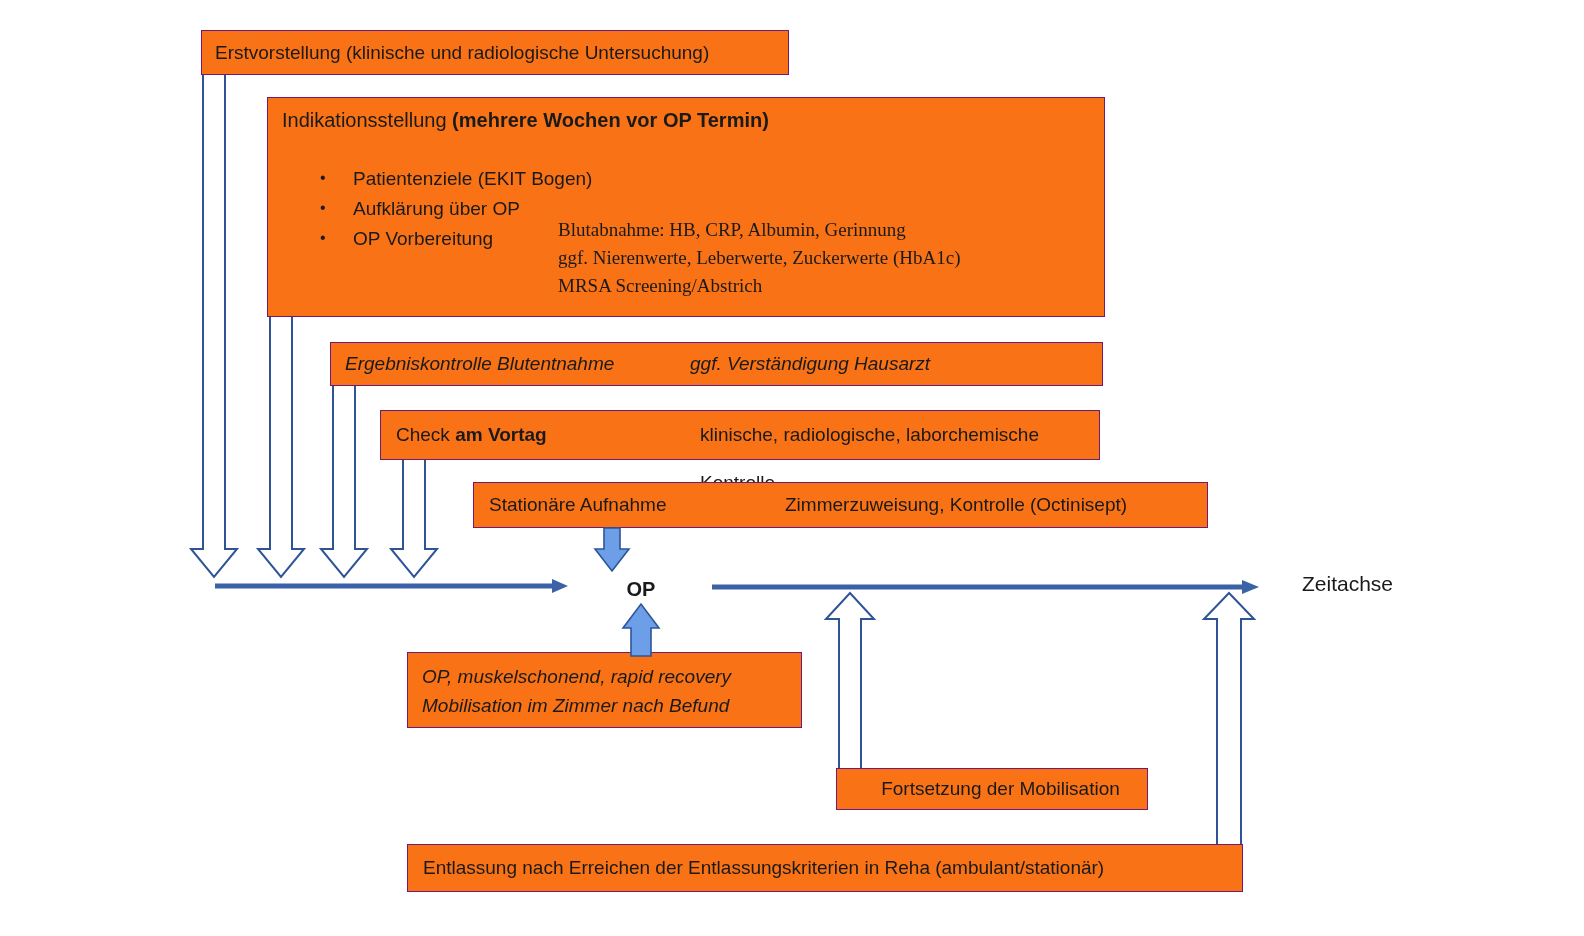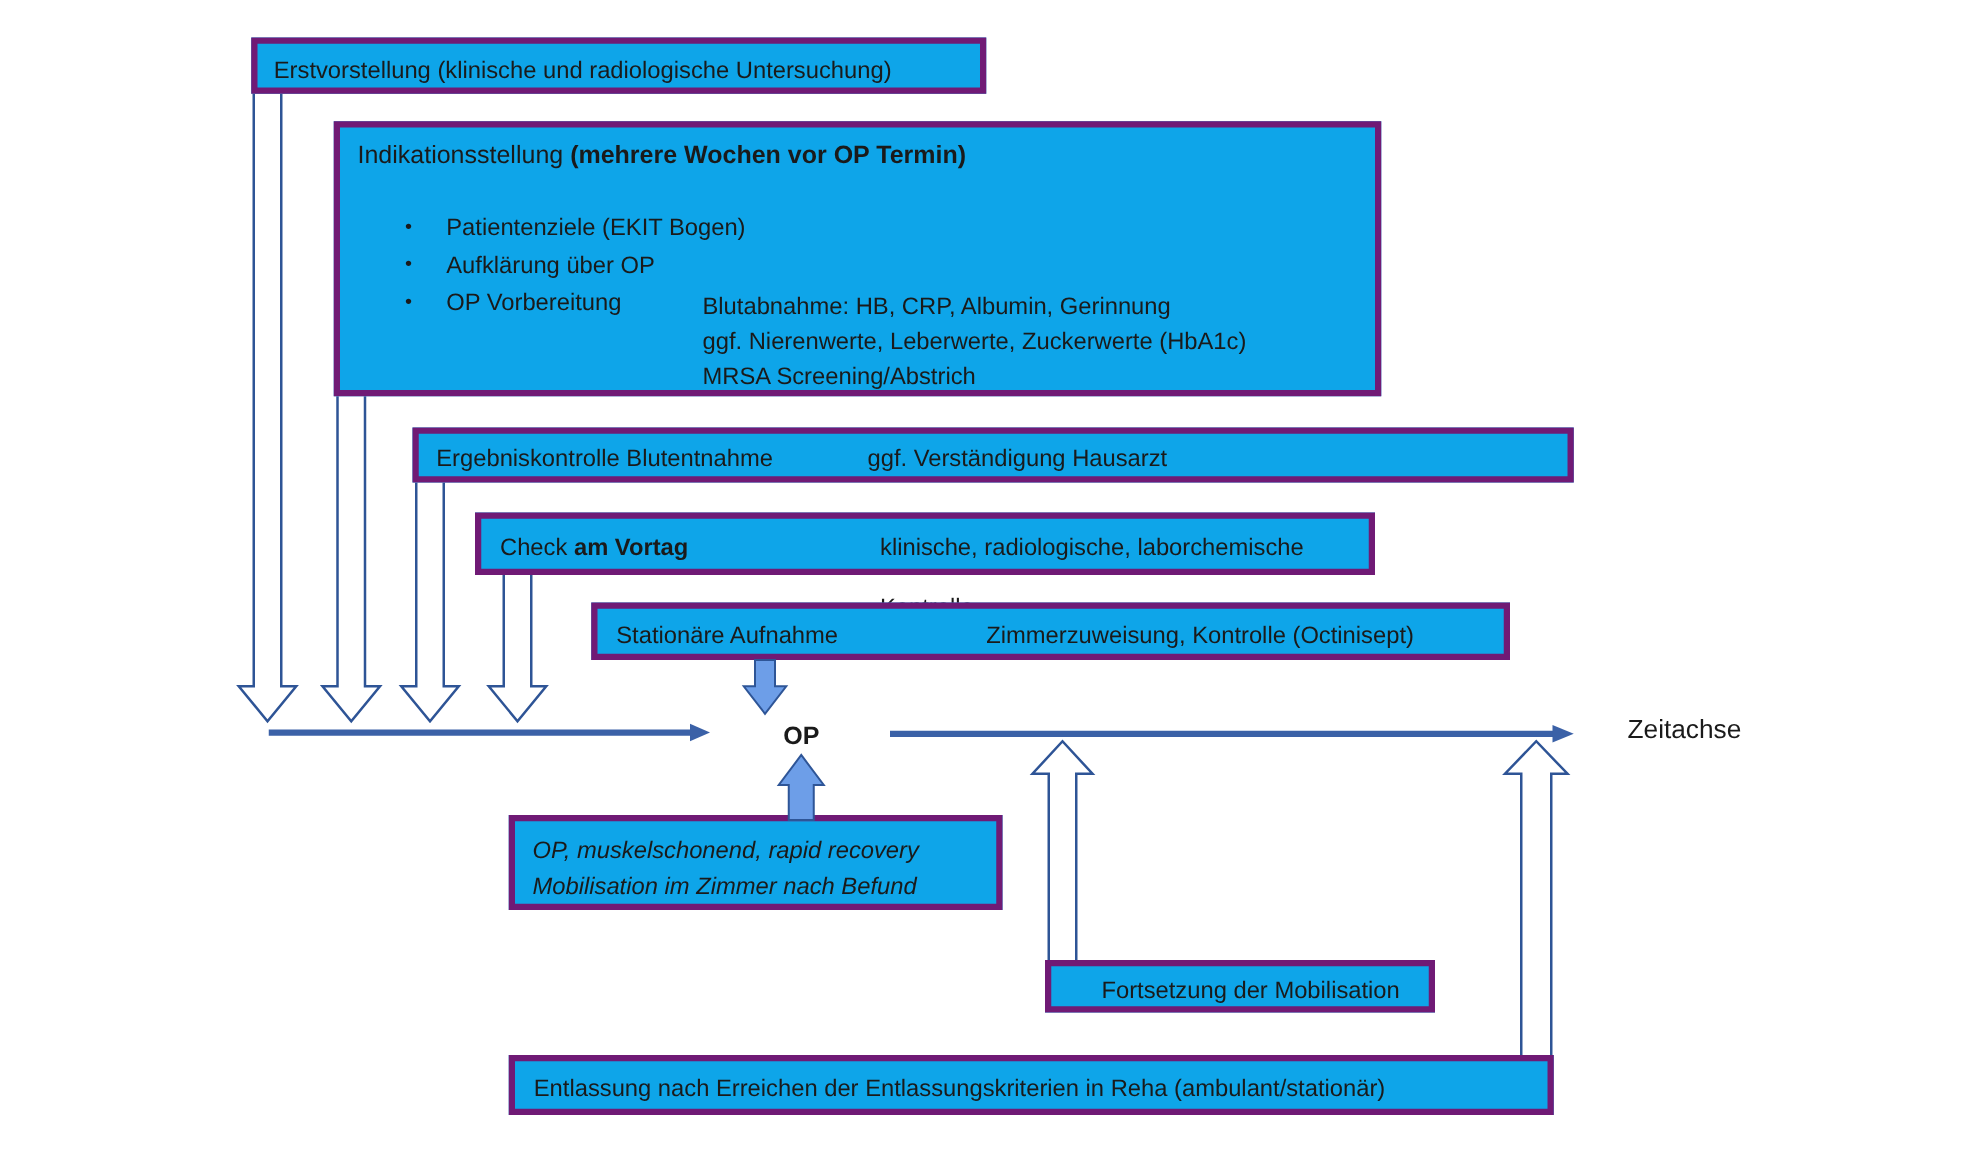--- a/index.html
+++ b/index.html
@@ -12,33 +12,33 @@
     overflow:hidden;
   }
   .layer{position:absolute;left:0;top:0;pointer-events:none;}
   .oarr{fill:#ffffff;stroke:#2e5496;stroke-width:2;stroke-linejoin:miter;}
   .barr{fill:#6d9ee8;stroke:#2e5597;stroke-width:1.6;stroke-linejoin:miter;}
   .tl{stroke:#3b61a7;stroke-width:5;fill:none;}
   .tlh{fill:#3b61a7;stroke:none;}
 
   .box{
     position:absolute;
-    background:#0ea5e9;
-    border:5px solid #701a75;
+    background:#f97316;
+    border:1px solid #701a75;
     font-size:19px;
     box-sizing:border-box;
   }
   .b1{left:201px;top:30px;width:588px;height:45px;line-height:43px;padding-left:13px;}
   .b2{left:267px;top:97px;width:838px;height:220px;}
   .b2-title{position:absolute;left:14px;top:11px;font-size:20px;}
   .bullet-row{position:absolute;left:0;right:0;height:26px;}
   .dot{position:absolute;left:52px;top:1px;font-size:16px;}
   .bl{position:absolute;left:85px;top:0;}
-  .b2-details{position:absolute;left:290px;top:130px;line-height:28px;}
-  .b3{left:330px;top:342px;width:929px;height:44px;line-height:42px;}
+  .b2-details{position:absolute;left:290px;top:118px;line-height:28px;font-family:Liberation Serif, serif;}
+  .b3{left:330px;top:342px;width:773px;height:44px;line-height:42px;font-style:italic;}
   .b4{left:380px;top:410px;width:720px;height:50px;line-height:48px;}
   .b5{left:473px;top:482px;width:735px;height:46px;line-height:44px;}
   .b6{left:407px;top:652px;width:395px;height:76px;font-style:italic;}
   .b6 .l1{position:absolute;left:14px;top:13px;}
   .b6 .l2{position:absolute;left:14px;top:42px;}
   .b7{left:836px;top:768px;width:312px;height:42px;line-height:40px;padding-left:17px;text-align:center;}
   .b8{left:407px;top:844px;width:836px;height:48px;line-height:46px;padding-left:15px;}
   .lt{position:absolute;left:14px;top:0;}
   .rt{position:absolute;top:0;}
   .b3 .rt{left:359px;}

